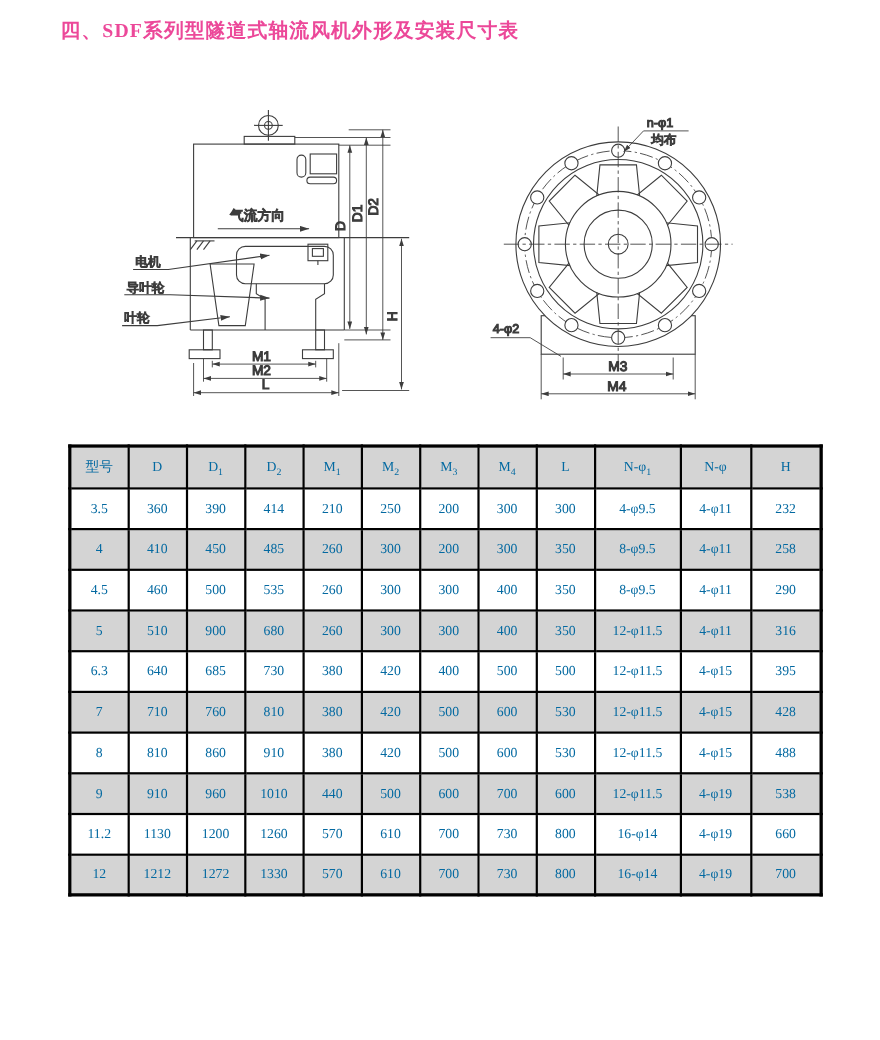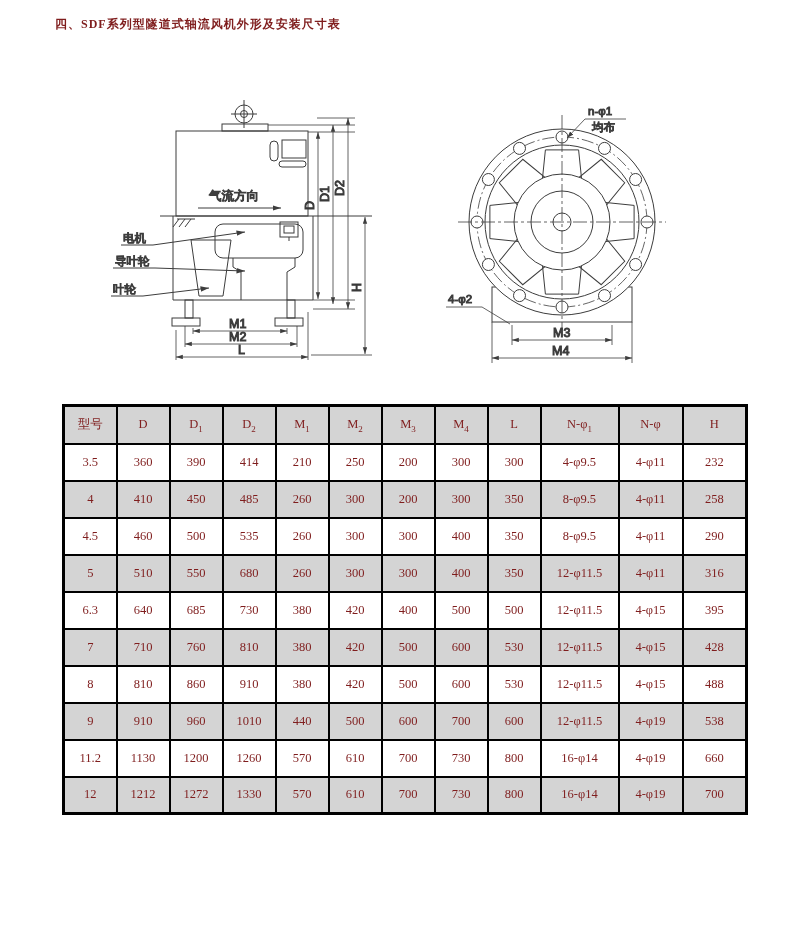--- a/index.html
+++ b/index.html
@@ -1,35 +1,35 @@
 <!DOCTYPE html>
 <html><head>
 <meta charset="utf-8">
 <style>
   * { margin:0; padding:0; box-sizing:border-box; }
   body { background:#ffffff; width:800px; height:945px; font-family:"Liberation Sans", sans-serif; }
   .sheet { position:relative; width:800px; height:945px; background:#ffffff; overflow:hidden; }
   .doc-title {
     position:absolute; left:55px; top:16px;
     font-family:"Liberation Serif","DejaVu Serif",serif;
-    font-size:12px; font-weight:bold; color:#7f1d1d; letter-spacing:1px;
+    font-size:18px; font-weight:bold; color:#ec4899; letter-spacing:1px;
   }
   .svg-side  { position:absolute; left:95px;  top:90px; }
   .svg-front { position:absolute; left:430px; top:95px; }
   svg { overflow:visible; }
   svg text {
     font-family:"Liberation Sans","DejaVu Sans",sans-serif;
     font-size:11.5px; fill:#2e2e2e;
   }
   svg .dim-label { font-size:12.5px; }
   table.dims {
     position:absolute; left:62px; top:404px; width:683px;
     border-collapse:collapse; table-layout:fixed;
     font-family:"Liberation Serif","DejaVu Serif",serif;
-    font-size:12.5px; color:#7f1d1d;
+    font-size:12.5px; color:#0369a1;
     border:3px solid #000;
   }
   table.dims th, table.dims td {
     border:2px solid #000; text-align:center; vertical-align:middle;
     padding:0; height:37px; font-weight:normal; overflow:hidden; white-space:nowrap;
   }
   table.dims thead th { background:#d4d4d4; height:38px; }
   table.dims tbody tr:nth-child(even) td { background:#d4d4d4; }
   table.dims sub { font-size:9px; }
 </style>
@@ -286,21 +286,21 @@
           <td>300</td>
           <td>400</td>
           <td>350</td>
           <td>8-φ9.5</td>
           <td>4-φ11</td>
           <td>290</td>
         </tr>
         <tr>
           <td>5</td>
           <td>510</td>
-          <td>550</td>
+          <td>900</td>
           <td>680</td>
           <td>260</td>
           <td>300</td>
           <td>300</td>
           <td>400</td>
           <td>350</td>
           <td>12-φ11.5</td>
           <td>4-φ11</td>
           <td>316</td>
         </tr>

